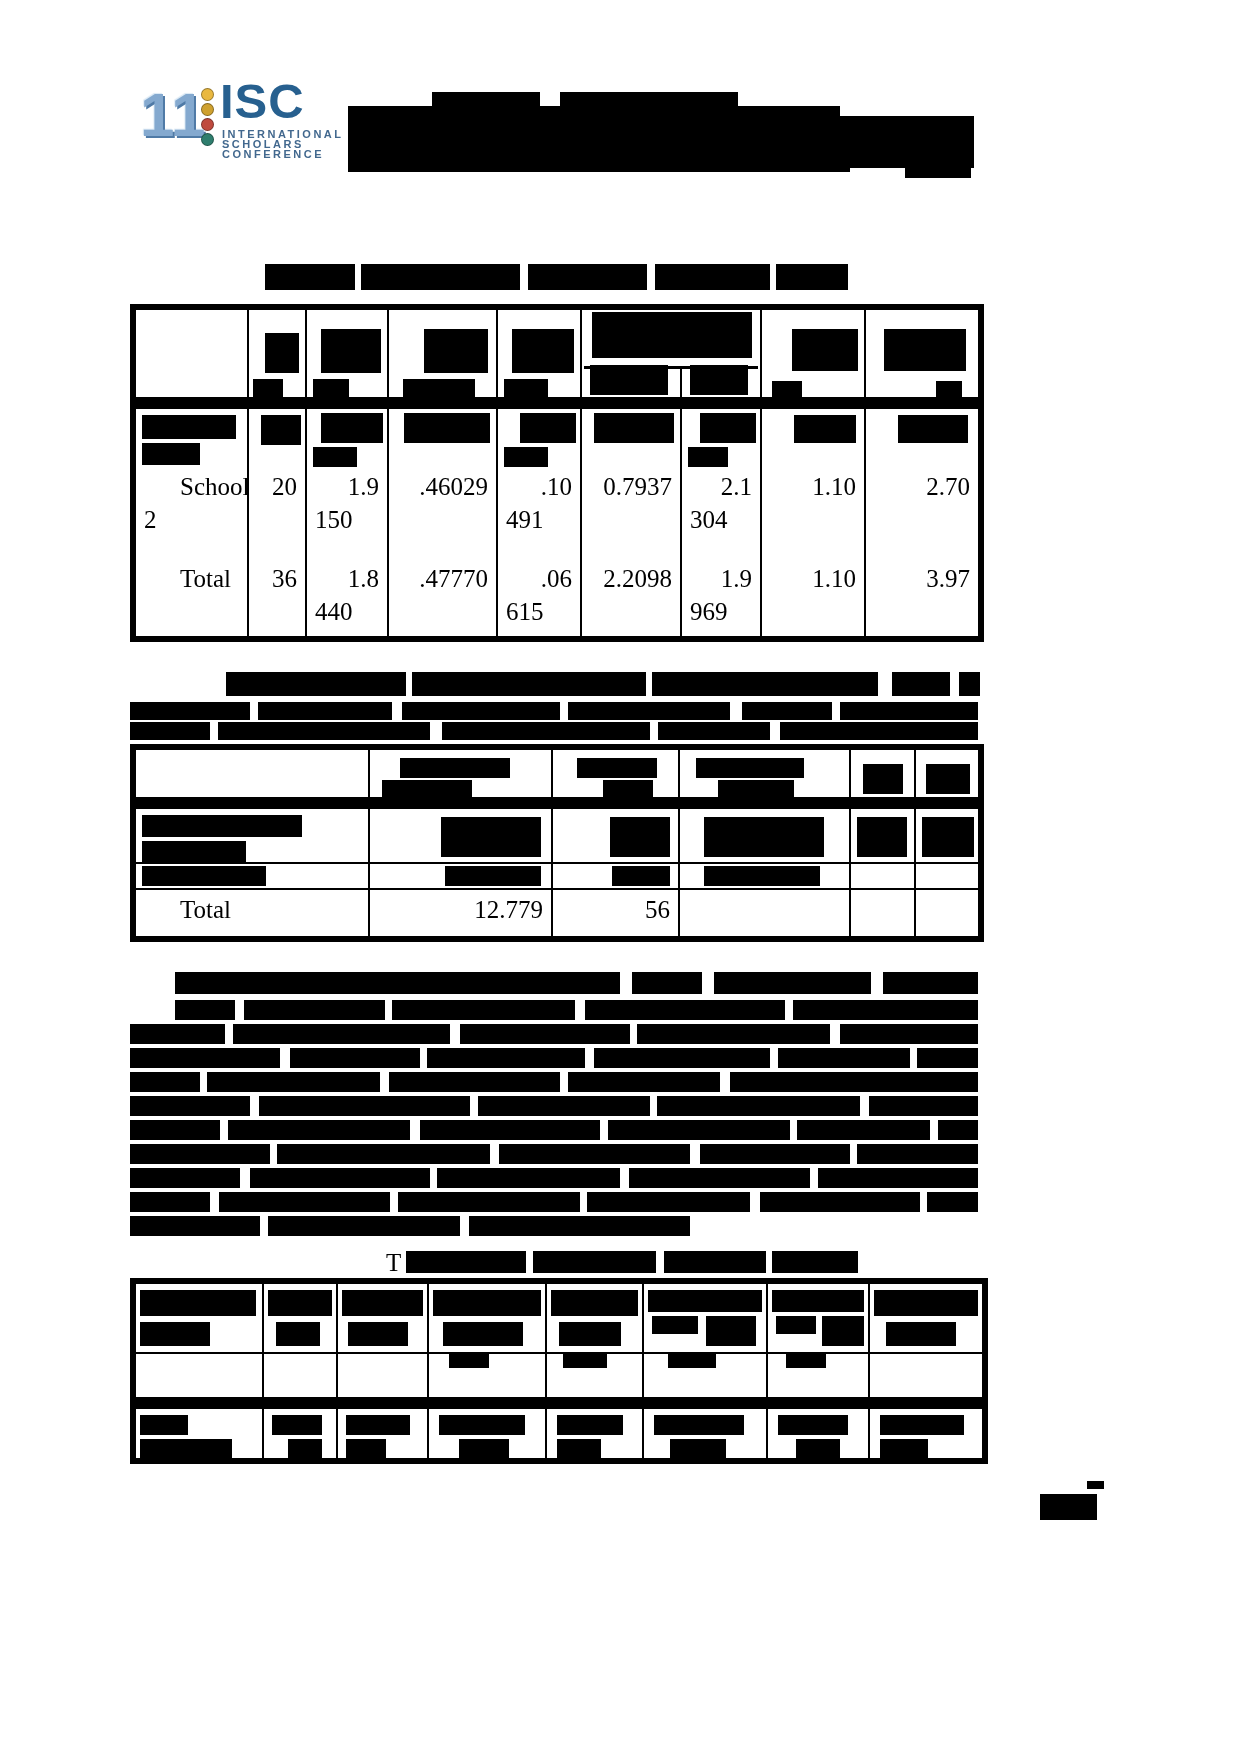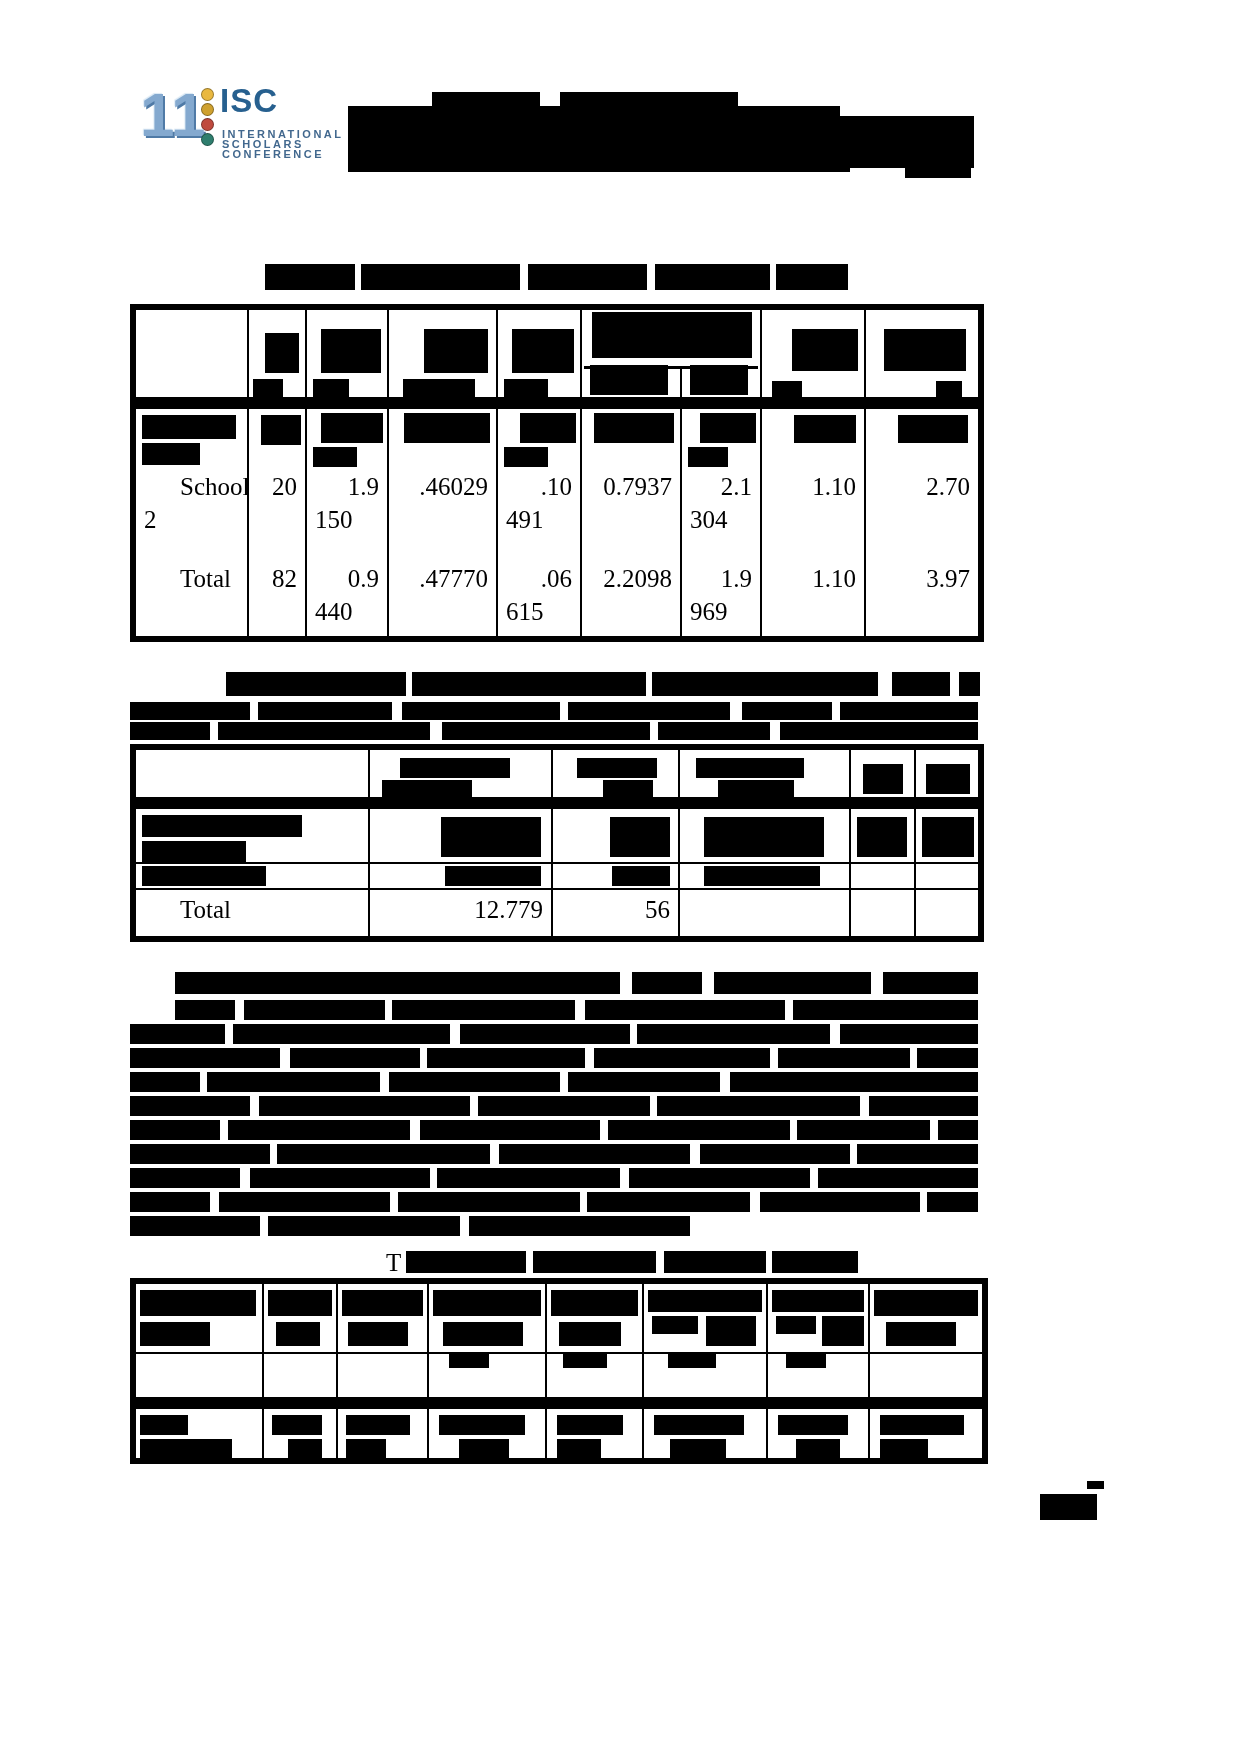--- a/index.html
+++ b/index.html
@@ -10,21 +10,21 @@
   .rline{position:absolute;background:#000;}
   .rline i{position:absolute;top:0;bottom:0;background:#fff;display:block;}
 
   
   .logo11{position:absolute;left:0;top:2px;font-family:"Liberation Sans",sans-serif;
           font-weight:bold;font-size:62px;line-height:62px;color:#84a9cf;
           text-shadow:2px 2px 0 #4f7aa6,-1px -1px 1px #d9e8f4;}
   .badges{position:absolute;left:61px;top:6px;display:flex;flex-direction:column;gap:2px;}
   .badge{width:13px;height:13px;border-radius:50%;border:1px solid rgba(0,0,0,.35);box-sizing:border-box;}
   .logoISC{position:absolute;left:80px;top:-6px;font-family:"Liberation Sans",sans-serif;
-           font-weight:bold;font-size:33px;line-height:50px;color:#27608f;letter-spacing:1px;}
+           font-weight:bold;font-size:49px;line-height:50px;color:#27608f;letter-spacing:1px;}
   .logosub{position:absolute;left:82px;top:47px;font-family:"Liberation Sans",sans-serif;
            font-weight:bold;font-size:11px;line-height:10px;letter-spacing:2.5px;color:#42688e;}
 
   
   table.t{border-collapse:collapse;table-layout:fixed;position:absolute;
           border:6px solid #000;background:#fff;padding-left:23px;}
   table.t td{position:relative;border-left:2px solid #000;vertical-align:top;
              padding:0;font-size:25px;line-height:33px;overflow:hidden;}
   table.t td:first-child{border-left:none;}
   .hc{border-bottom:12px solid #000 !important;}
@@ -188,24 +188,24 @@
           </td>
       <td class="val">
             <div class="l1">2.70</div>
           </td>
     </tr>
     <tr style="height:80px">
       <td class="lab">
         <div class="l1">Total</div>
       </td>
       <td class="val">
-            <div class="l1">82</div>
-          </td>
-      <td class="val">
-        <div class="l1">0.9</div>
+            <div class="l1">36</div>
+          </td>
+      <td class="val">
+        <div class="l1">1.8</div>
             <div class="l2">440</div>
       </td>
       <td class="val">
             <div class="l1">.47770</div>
           </td>
       <td class="val">
         <div class="l1">.06</div>
             <div class="l2">615</div>
       </td>
       <td class="val">

